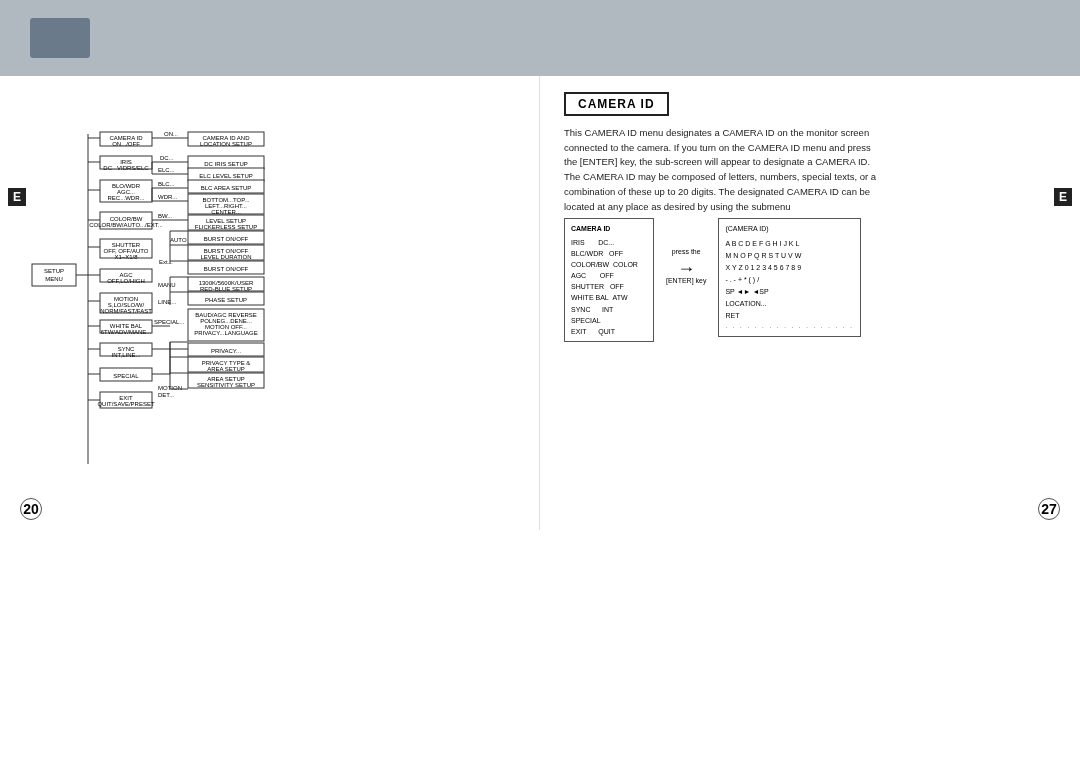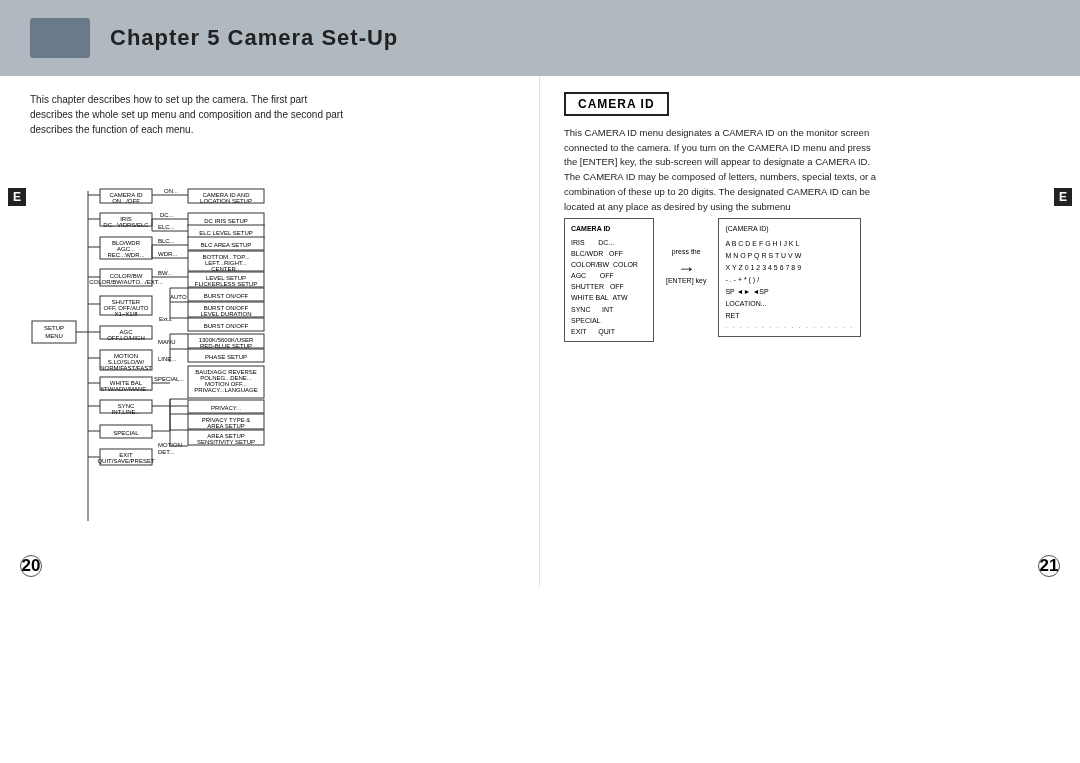--- a/index.html
+++ b/index.html
@@ -82,21 +82,21 @@
     }
     .e-badge-right {
       right: 8px;
       top: 112px;
     }
 
     
     .page-num {
       position: absolute;
       bottom: 10px;
-      font-size: 17px;
+      font-size: 14px;
       font-weight: bold;
       border: 1px solid #555;
       border-radius: 50%;
       width: 22px;
       height: 22px;
       display: flex;
       align-items: center;
       justify-content: center;
     }
     .page-num-left { left: 20px; }
@@ -140,34 +140,28 @@
       gap: 12px;
       align-items: flex-start;
       margin-top: 4px;
     }
   </style>
 </head>
 <body>
 
 <div class="page-header">
   <div class="page-header-image"></div>
-  <span class="page-title">Chapter 5   Camera Set-Up</span>
 </div>
 
 <div class="content-area">
 
   <div class="left-page">
 
     <div class="e-badge e-badge-left">E</div>
 
-    <p class="intro-text">
-      This chapter describes how to set up the camera. The first part<br>
-      describes the whole set up menu and composition and the second part<br>
-      describes the function of each menu.
-    </p>
 
     <div class="full-diagram">
 
       <svg width="500" height="420" style="position:absolute;top:0;left:0;">
 
         <rect x="2" y="170" width="44" height="22" fill="white" stroke="#333" stroke-width="1"></rect>
         <text x="24" y="179" font-size="6" text-anchor="middle" font-family="Arial">SETUP</text>
         <text x="24" y="187" font-size="6" text-anchor="middle" font-family="Arial">MENU</text>
 
         <line x1="46" y1="181" x2="58" y2="181" stroke="#333" stroke-width="1"></line>
@@ -395,16 +389,16 @@
           <div>X Y Z 0 1 2 3 4 5 6 7 8 9</div>
           <div>- . - + * ( ) /</div>
           <div>SP ◄► ◄SP</div>
           <div>LOCATION...</div>
           <div>RET</div>
           <div style="font-size:6px;letter-spacing:2px;">. . . . . . . . . . . . . . . . . .</div>
         </div>
       </div>
     </div>
 
-    <div class="page-num page-num-right">21</div>
+    <div class="page-num page-num-right">27</div>
   </div>
 
 </div>
 
 </body></html>

